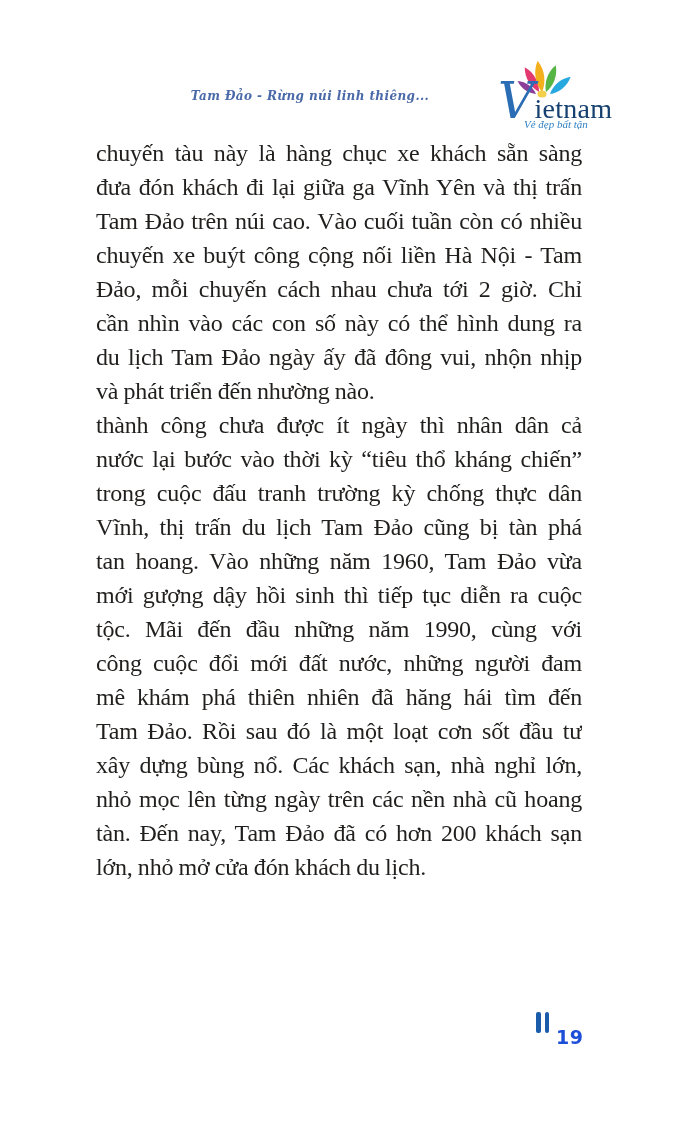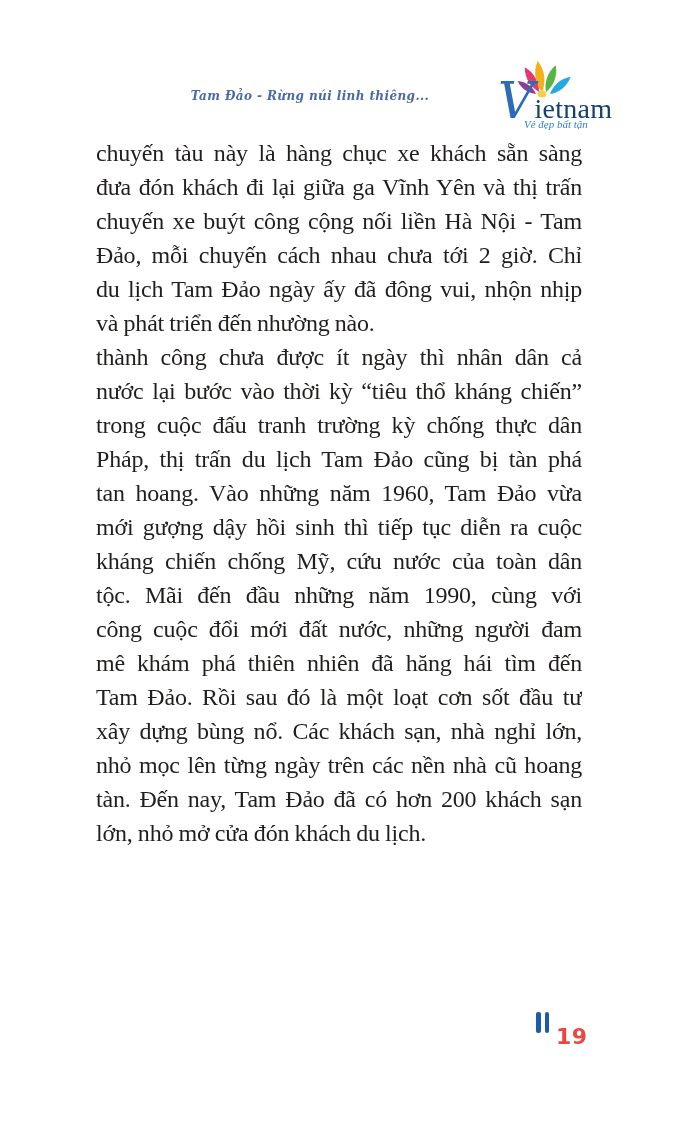--- a/index.html
+++ b/index.html
@@ -118,22 +118,22 @@
   .marker-bars i {
     display: block;
     width: 4.5px;
     height: 21px;
     border-radius: 2px;
     background: #1b5caa;
   }
   .page-num {
     font-family: "DejaVu Sans", sans-serif;
     font-weight: bold;
-    font-size: 22px;
-    color: #ef4444;
+    font-size: 19px;
+    color: #1d4ed8;
     letter-spacing: 0.5px;
     margin-top: 29px;
   }
 </style>
 </head>
 <body>
 
 <div class="page">
 
   <div class="running-head">Tam Đảo - Rừng núi linh thiêng...</div>
@@ -148,31 +148,32 @@
       <ellipse cx="32" cy="36" rx="4.5" ry="3.5" fill="#f3cf4a"></ellipse>
     </svg>
     <div class="logo-word">Vietnam</div>
     <div class="logo-tagline">Vẻ đẹp bất tận</div>
   </div>
 
   <div class="page-body">
 
   <div class="text-line">chuyến tàu này là hàng chục xe khách sẵn sàng</div>
       <div class="text-line">đưa đón khách đi lại giữa ga Vĩnh Yên và thị trấn</div>
+      <div class="text-line">Tam Đảo trên núi cao. Vào cuối tuần còn có nhiều</div>
       <div class="text-line">chuyến xe buýt công cộng nối liền Hà Nội - Tam</div>
       <div class="text-line">Đảo, mỗi chuyến cách nhau chưa tới 2 giờ. Chỉ</div>
+      <div class="text-line">cần nhìn vào các con số này có thể hình dung ra</div>
       <div class="text-line">du lịch Tam Đảo ngày ấy đã đông vui, nhộn nhịp</div>
       <div class="text-line para-end">và phát triển đến nhường nào.</div>
       <div class="text-line">thành công chưa được ít ngày thì nhân dân cả</div>
       <div class="text-line">nước lại bước vào thời kỳ “tiêu thổ kháng chiến”</div>
       <div class="text-line">trong cuộc đấu tranh trường kỳ chống thực dân</div>
-      <div class="text-line">Pháp, thị trấn du lịch Tam Đảo cũng bị tàn phá</div>
+      <div class="text-line">Vĩnh, thị trấn du lịch Tam Đảo cũng bị tàn phá</div>
       <div class="text-line">tan hoang. Vào những năm 1960, Tam Đảo vừa</div>
       <div class="text-line">mới gượng dậy hồi sinh thì tiếp tục diễn ra cuộc</div>
-      <div class="text-line">kháng chiến chống Mỹ, cứu nước của toàn dân</div>
       <div class="text-line">tộc. Mãi đến đầu những năm 1990, cùng với</div>
       <div class="text-line">công cuộc đổi mới đất nước, những người đam</div>
       <div class="text-line">mê khám phá thiên nhiên đã hăng hái tìm đến</div>
       <div class="text-line">Tam Đảo. Rồi sau đó là một loạt cơn sốt đầu tư</div>
       <div class="text-line">xây dựng bùng nổ. Các khách sạn, nhà nghỉ lớn,</div>
       <div class="text-line">nhỏ mọc lên từng ngày trên các nền nhà cũ hoang</div>
       <div class="text-line">tàn. Đến nay, Tam Đảo đã có hơn 200 khách sạn</div>
       <div class="text-line para-end">lớn, nhỏ mở cửa đón khách du lịch.</div>
     </div>
 

